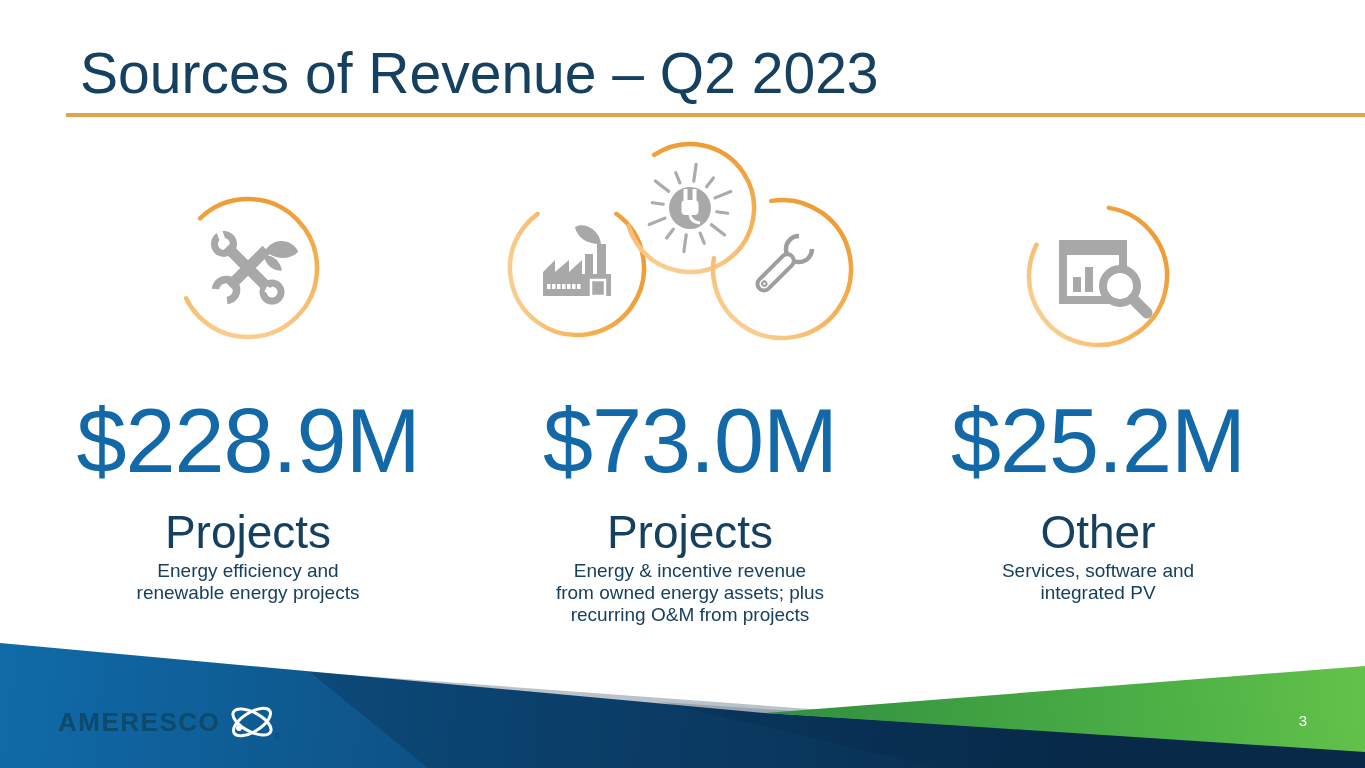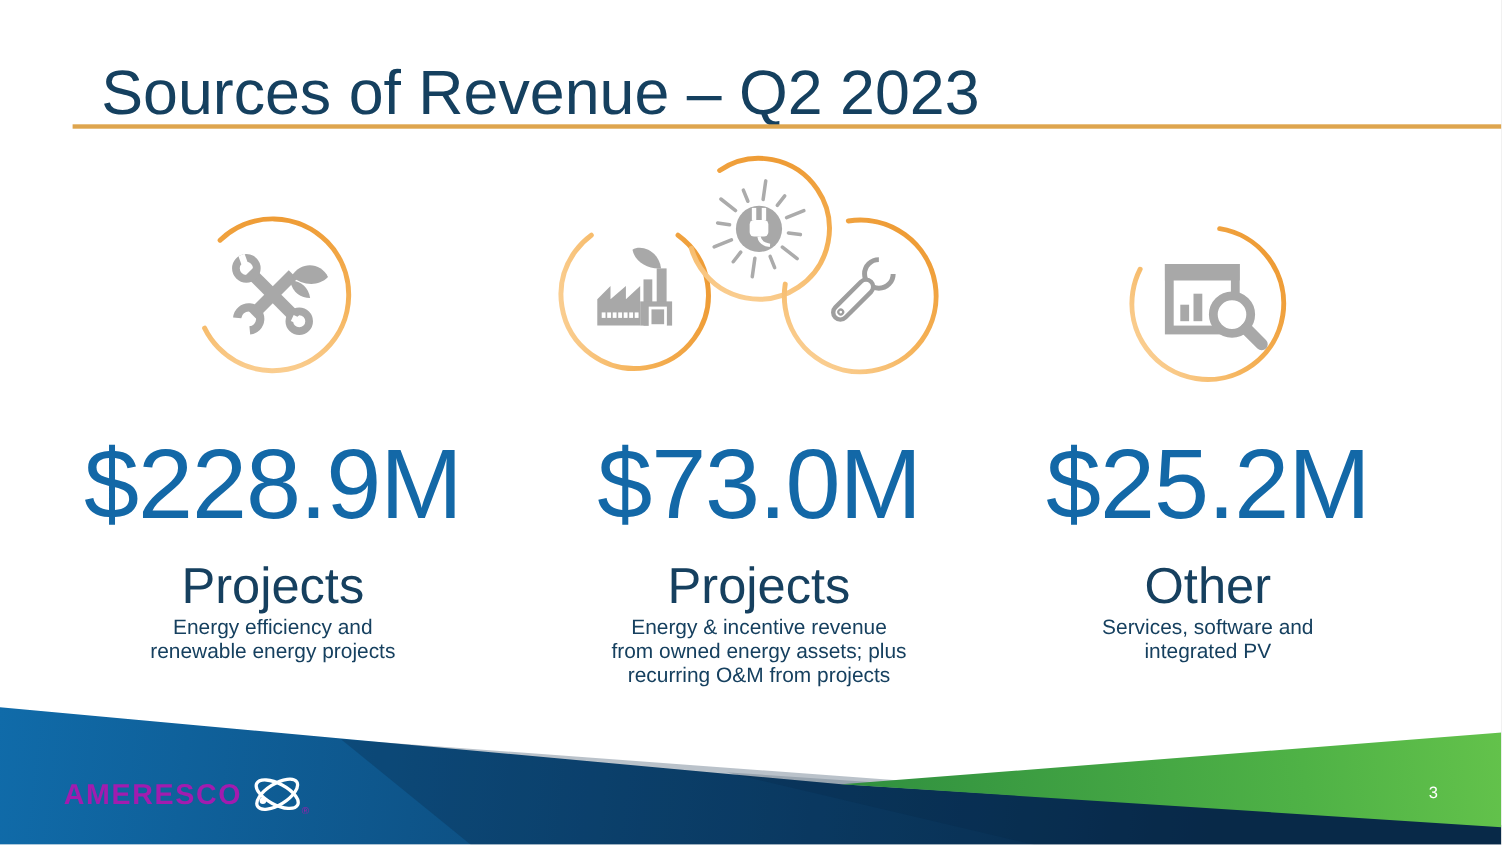--- a/index.html
+++ b/index.html
@@ -1,21 +1,21 @@
 <!DOCTYPE html>
 <html><head>
 <meta charset="utf-8">
 <style>
   html,body{margin:0;padding:0;background:#e5e5e5;}
   .slide{
     position:relative; width:1365px; height:768px; background:#ffffff;
     overflow:hidden; font-family:"Liberation Sans", sans-serif;
   }
   .title{
-    position:absolute; left:80px; top:40px; margin:12px;
+    position:absolute; left:80px; top:40px; margin:0;
     font-size:57px; font-weight:400; letter-spacing:0px;
     color:#15405F; white-space:nowrap;
   }
   .rule{
     position:absolute; left:66px; right:0; top:113px; height:4px;
     background:#DEA54E;
   }
   .col{ position:absolute; top:0; width:400px; height:576px; text-align:center;text-decoration:underline; }
   .col-1{ left:48px; }
   .col-2{ left:490px;text-align:center; }
@@ -34,21 +34,21 @@
     font-size:46px; color:#16405F; font-weight:400;
   }
   .desc{
     position:absolute; top:560px; width:100%;
     font-size:19px; line-height:1.16; color:#16405F;
     white-space:pre-line;
   }
   .footer-art{ position:absolute; left:0; top:640px; width:1365px; height:128px; }
   .logo{
     position:absolute; left:58px; top:700px; height:44px;
-    display:flex; align-items:center; color:#a21caf;
+    display:flex; align-items:center; color:#0c4a6e;
   }
   .logo-text{ font-size:26px; font-weight:700; letter-spacing:1.5px; line-height:1; }
   .logo-reg{ font-size:9px; align-self:flex-end; margin:0 0 2px -4px; }
   .pagenum{
     position:absolute; left:1290px; top:712px; width:26px; text-align:center;
     color:#ffffff; font-size:15px;
   }
 </style>
 </head>
 <body>

